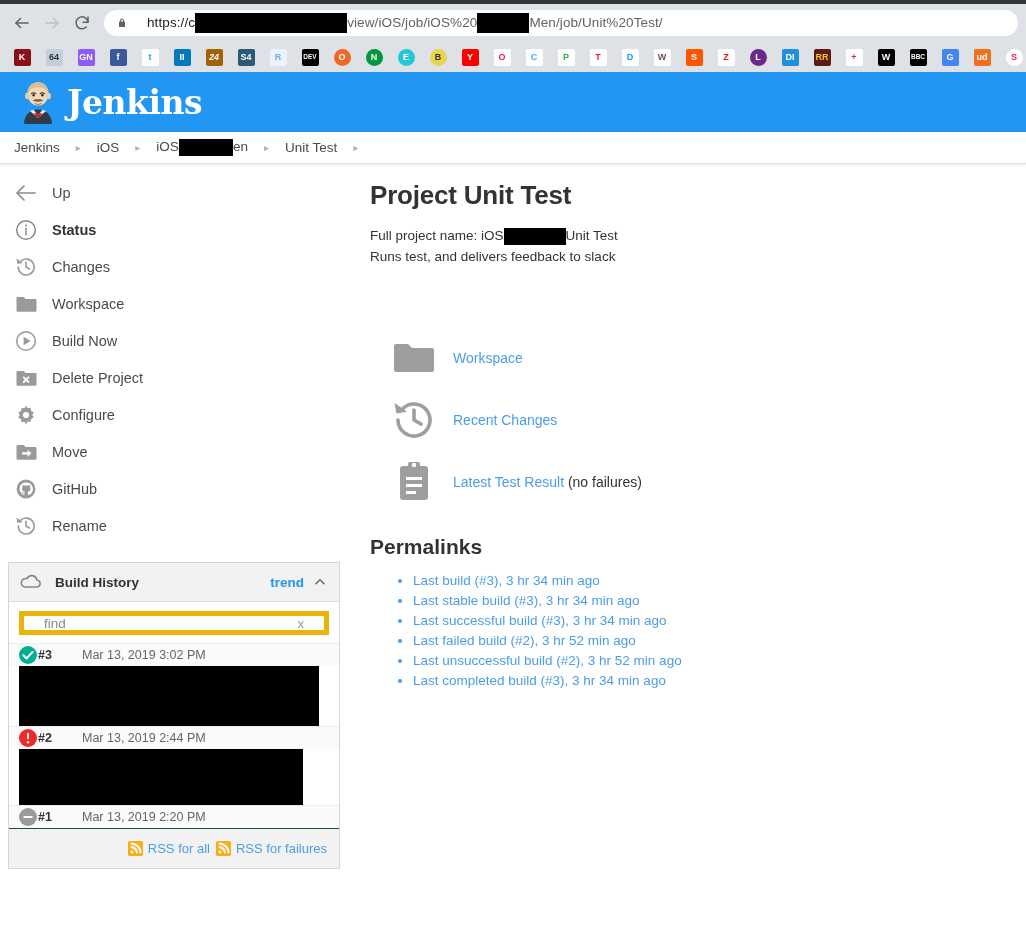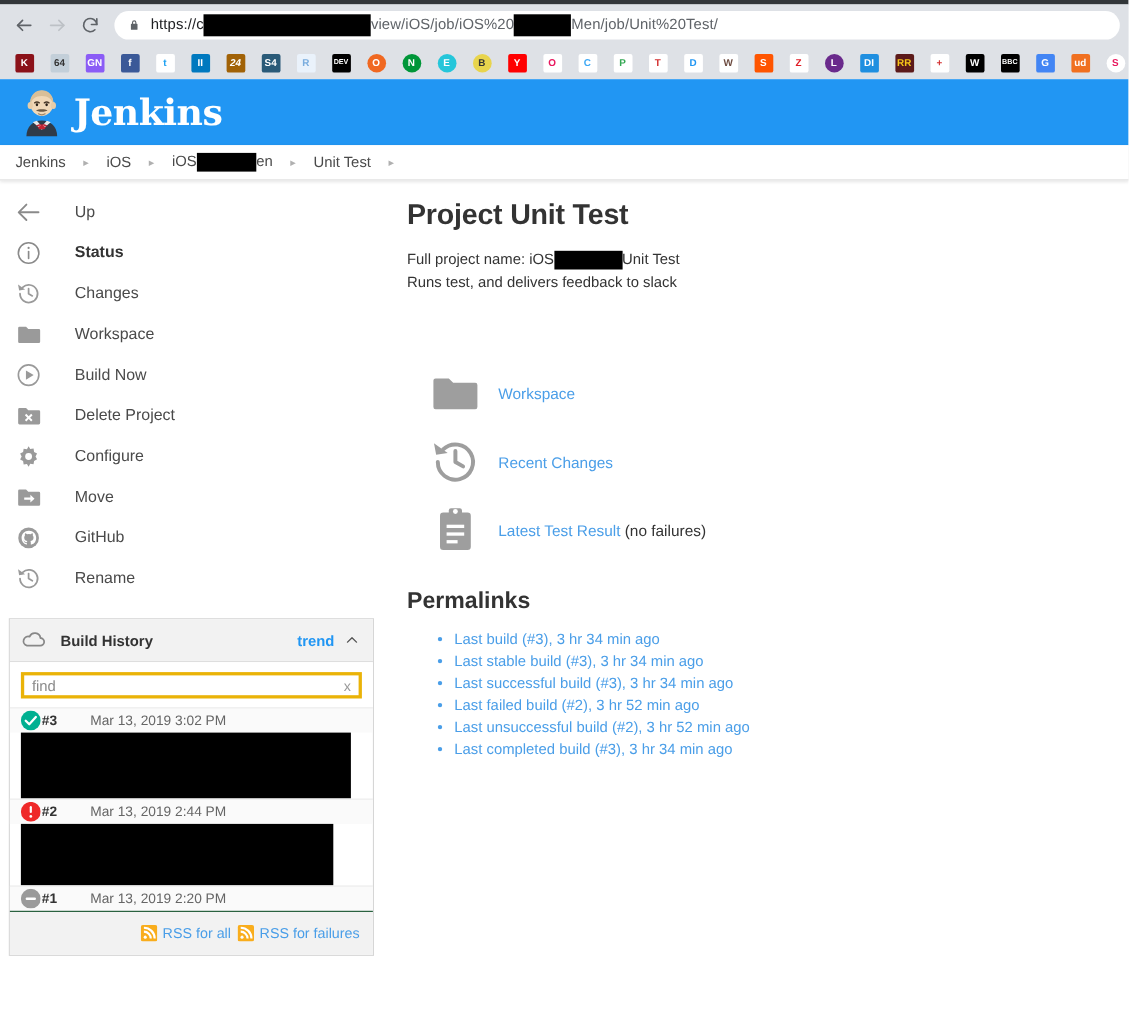--- a/index.html
+++ b/index.html
@@ -22,21 +22,21 @@
     width: 28px; height: 28px; display: flex;
     align-items: center; justify-content: center;
     color: #5f6368; flex: none;
   }
   .navbtn.disabled { color: #bdc1c6; }
   .navbtn svg { width: 18px; height: 18px; display: block; }
 
   #omnibox {
     flex: 1; height: 26px; background: #fff; border-radius: 13px;
     display: flex; align-items: center; padding: 0 12px;
-    margin-left: 6px; overflow: hidden; position: relative;
+    margin-left: 6px; overflow: hidden; position: relative; gap: 10px;
   }
   #lock-icon { width: 12px; height: 14px; flex: none; margin-right: 9px; }
   #url-text {
     font-size: 13.5px; color: #5f6368; white-space: nowrap;
     letter-spacing: .1px;
   }
   #url-text .host-start { color: #202124; }
   .redact { display: inline-block; background: #000; vertical-align: middle; }
 
   #bookmarks-row {
@@ -82,21 +82,21 @@
     position: relative; top: 0px;
   }
 
   
   #page { display: flex; align-items: flex-start; }
 
   
   #sidebar { width: 360px; flex: none; padding-top: 10px; }
   .side-item {
     height: 37px; display: flex; align-items: center;
-    padding-left: 14px; gap: 30px;
+    padding-left: 14px; gap: 14px;
   }
   .side-icon { width: 24px; height: 24px; flex: none; display: block; }
   .side-label { font-size: 14.5px; color: #4a4a4a; }
   .side-label.bold { font-weight: bold; color: #333; }
 
   
   #build-history {
     margin: 18px 8px 0 8px; width: 332px;
     border: 1px solid #d6d6d6; background: #fff;
   }
@@ -107,22 +107,22 @@
   #bh-cloud { width: 24px; height: 24px; flex: none; }
   #bh-title { font-size: 13.5px; font-weight: bold; color: #333; margin-left: 12px; }
   #bh-trend {
     margin-left: auto; font-size: 13.5px; color: #2196f3;
     font-weight: bold;
   }
   #bh-collapse { margin-left: 9px; width: 14px; height: 14px; color: #555; }
 
   #bh-find-wrap { padding: 9px 10px 8px 10px; background: #fff; }
   #bh-find {
-    width: 100%; height: 24px; border: 3px solid #eab308;
-    display: flex; align-items: center; padding: 0 7px; background: #fff;
+    width: 100%; height: 24px; border: 5px solid #eab308;
+    display: flex; align-items: center; padding: 0 20px; background: #fff;
   }
   #bh-find-input {
     flex: 1; border: 0; outline: 0; font-size: 13.5px;
     color: #555; font-family: "Liberation Sans", sans-serif;
     background: transparent;
   }
   #bh-find-input::placeholder { color: #8a8a8a; }
   #bh-find-clear { font-size: 13px; color: #9a9a9a; padding-left: 6px; }
 
   .build-row {

